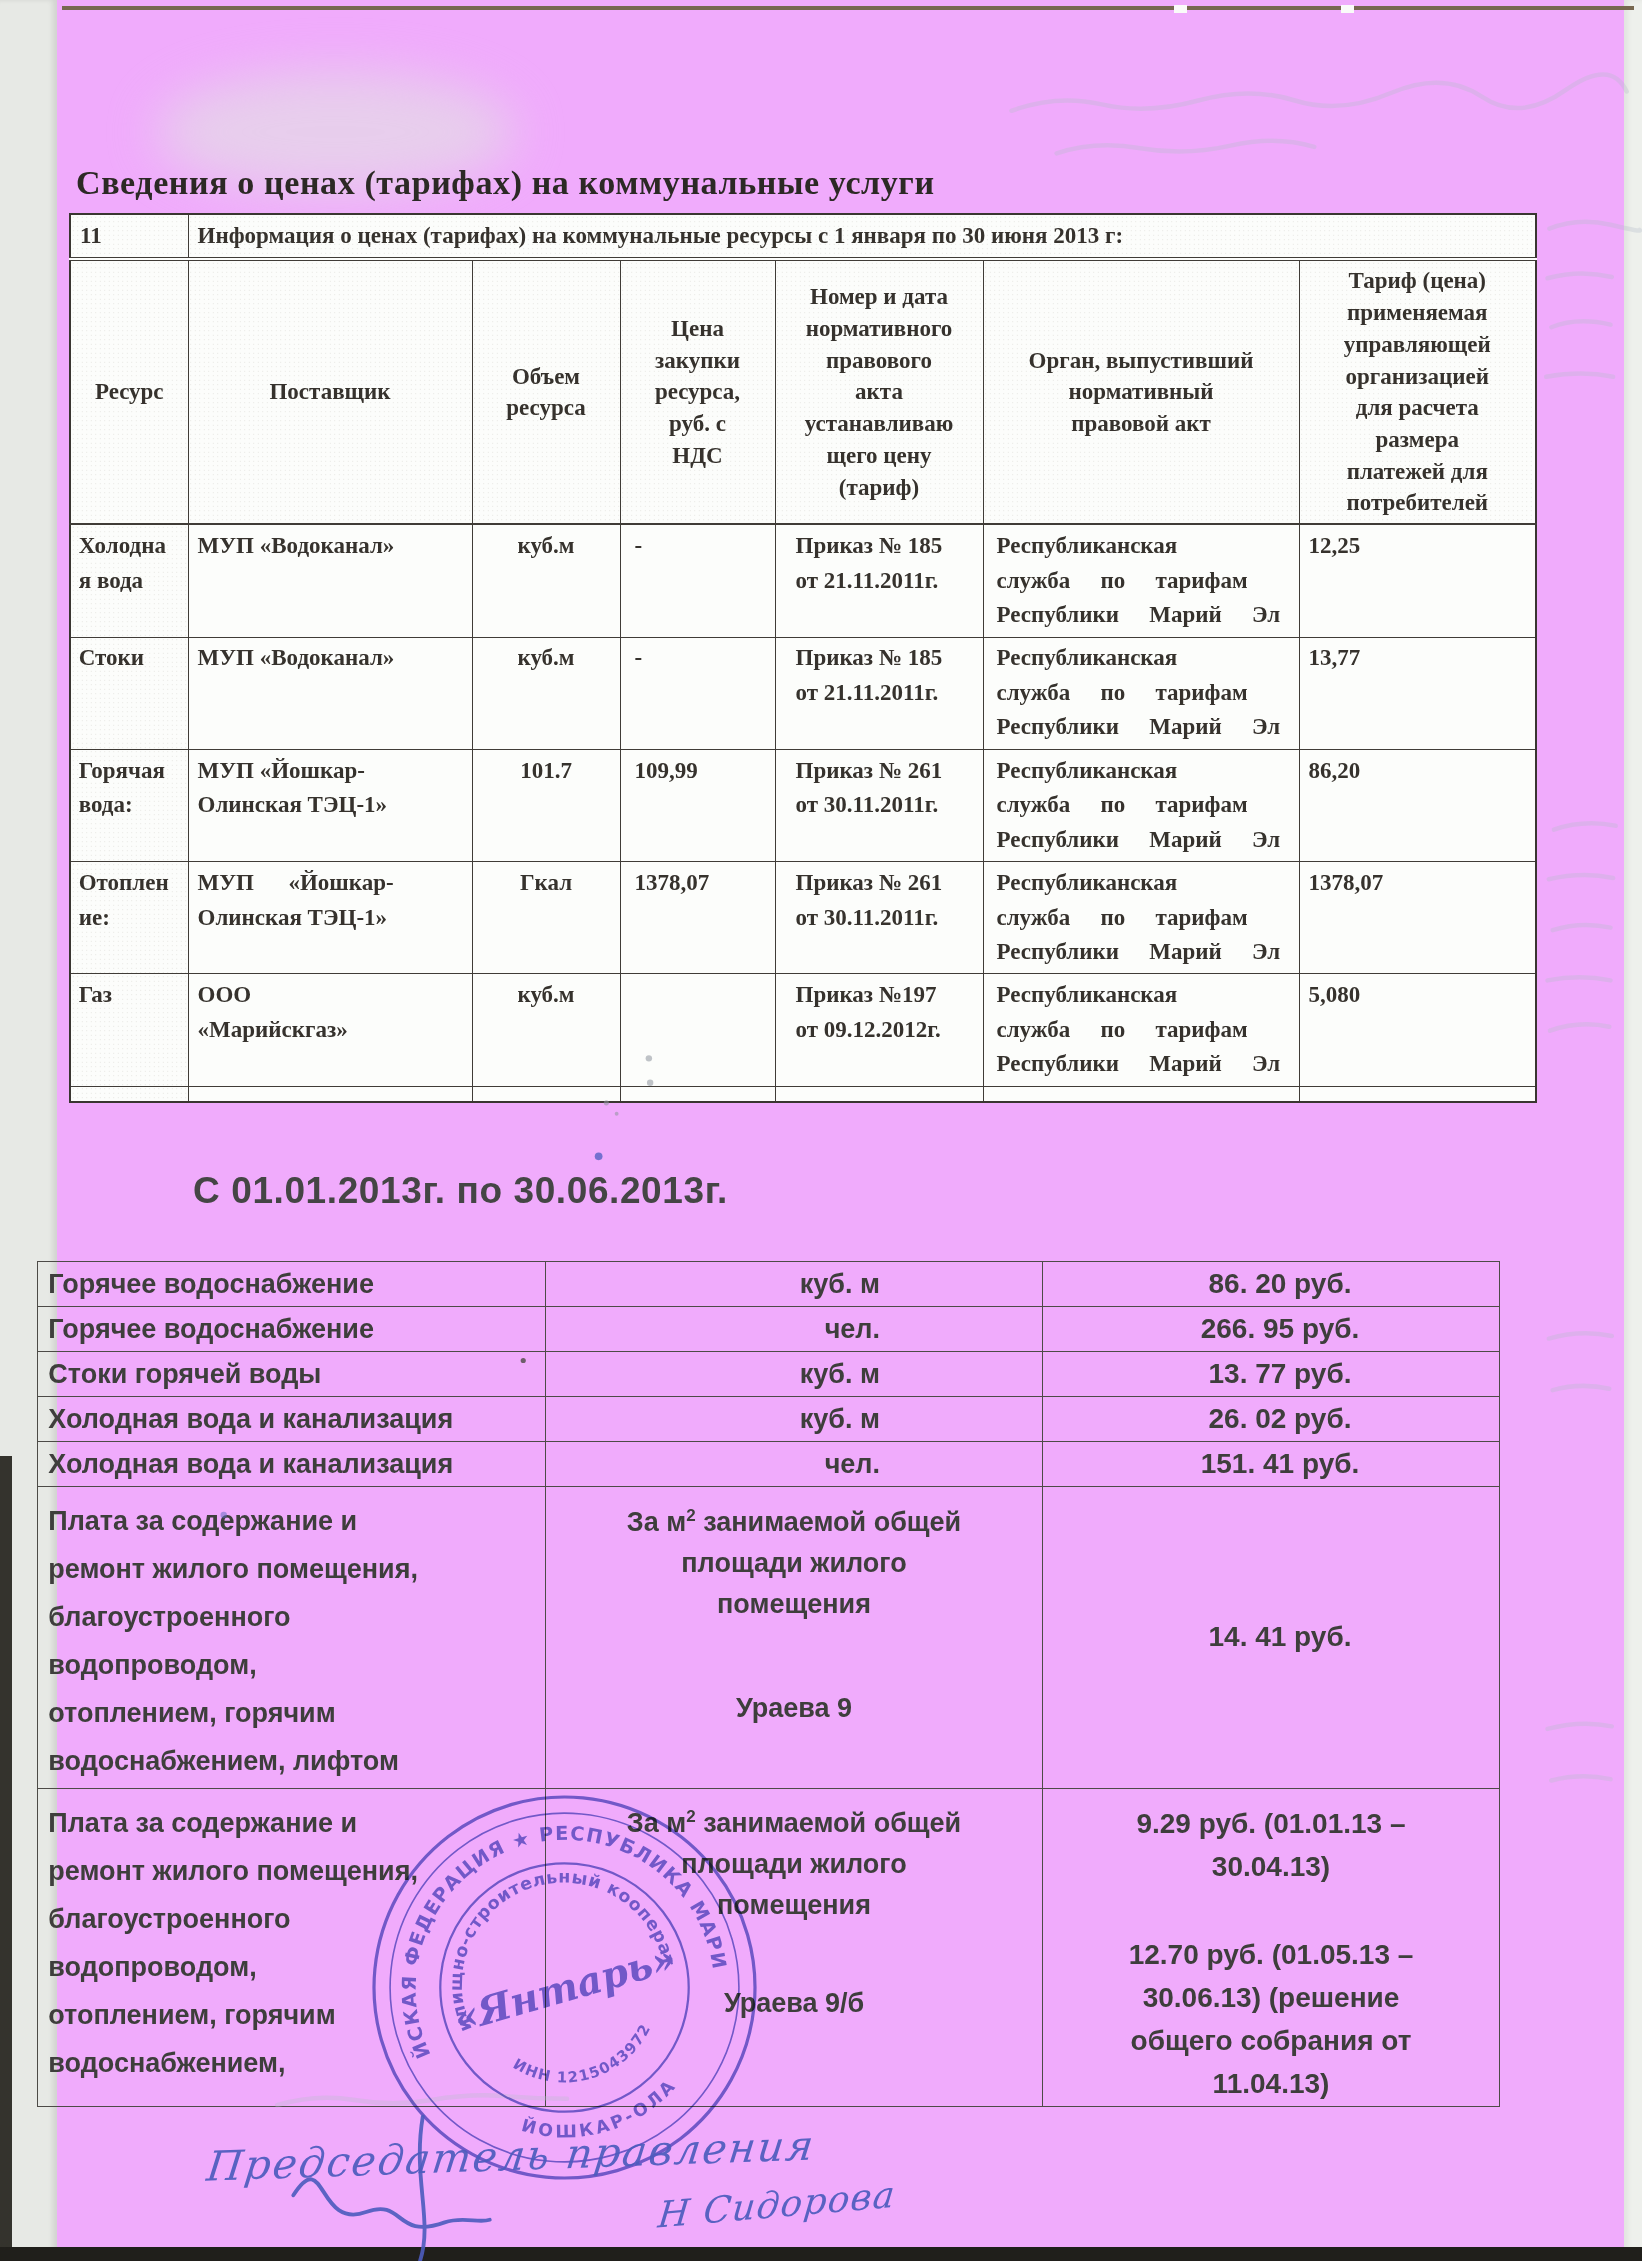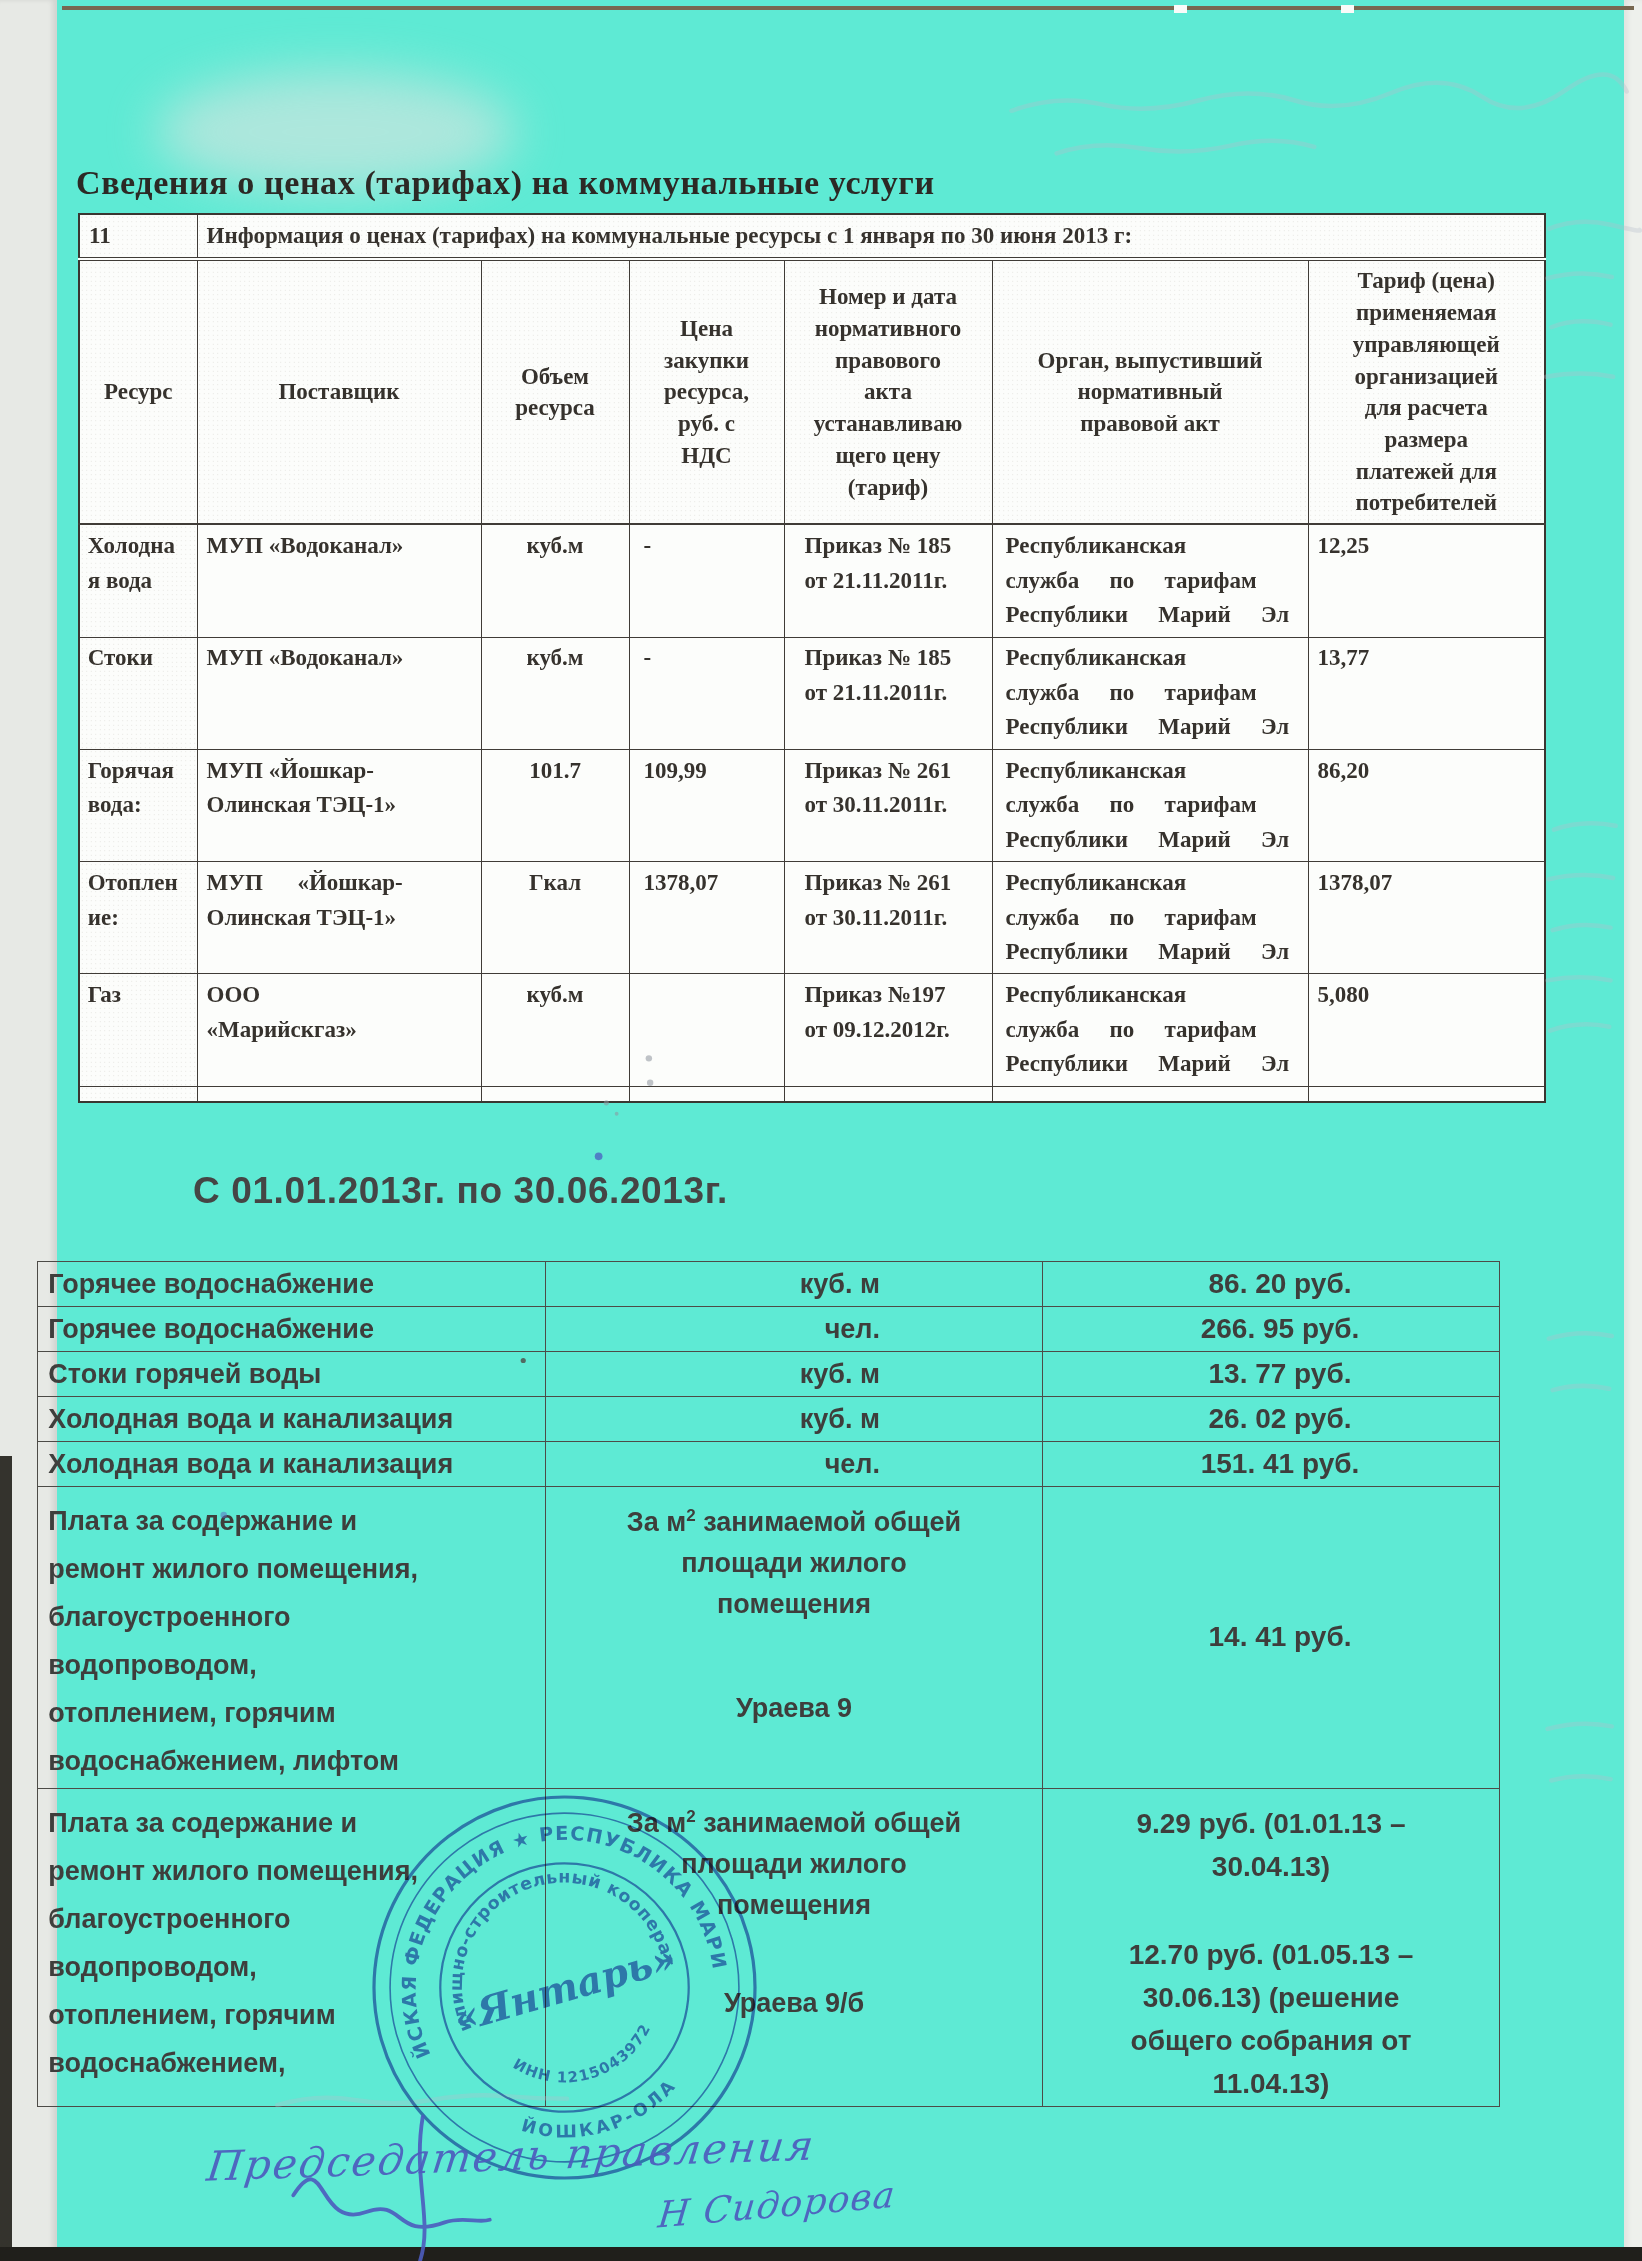--- a/index.html
+++ b/index.html
@@ -1,16 +1,16 @@
 <!DOCTYPE html>
 <html style="font-size:10.3px"><head>
 <meta charset="utf-8">
 <style>
   html,body{margin:0;padding:0;background:#d8dad6;}
-  .page{position:relative;width:1643px;height:2261px;background:#5eead4;overflow:hidden;
+  .page{position:relative;width:1643px;height:2261px;background:#f0abfc;overflow:hidden;
         font-family:"Liberation Serif","DejaVu Serif",serif;}
   
   .edge-left{position:absolute;left:0;top:0;width:57px;height:2261px;background:#e7e9e5;
              box-shadow:inset -4.5px 0 5.8px rgba(0,0,0,.09);}
   .edge-left-dark{position:absolute;left:0;top:1456px;width:11.6px;height:805px;background:#34332d;}
   .edge-right{position:absolute;right:0;top:0;width:19.3px;height:2261px;background:#eef0ec;
               box-shadow:inset 3.9px 0 5.2px rgba(0,0,0,.05);}
   .edge-bottom{position:absolute;left:0;top:2247px;width:1643px;height:14px;background:#201f1b;}
   .top-line{position:absolute;left:62px;top:6.4px;width:1572px;height:3.9px;background:#776750;}
   .top-gap{position:absolute;top:5.2px;width:13px;height:7.7px;background:#fafbf9;}
@@ -18,21 +18,21 @@
   .smudge{position:absolute;left:155px;top:71px;width:361px;height:122px;background:#e2e5e2;
           filter:blur(24.5px);border-radius:50%;opacity:.6;}
 
   .doc-title{position:absolute;left:76px;top:164px;font-size:34px;font-weight:bold;
              color:#2c2925;letter-spacing:0.6px;}
 
   .stipple{background-image:radial-gradient(circle,rgba(115,112,102,.20) 0.8px,transparent 0.8px);
            background-size:4.5px 4.5px;}
 
   
-  .t1{position:absolute;left:78px;top:213px;width:1466px;border-collapse:collapse;table-layout:fixed;
+  .t1{position:absolute;left:69px;top:213px;width:1466px;border-collapse:collapse;table-layout:fixed;
       font-weight:bold;color:#36322d;font-size:23px;line-height:1.5;background:#fcfdfb;
       border:2.6px solid #3a3631;}
   .t1 td{border:1.9px solid #403c37;vertical-align:top;padding:3.9px 9px;overflow:hidden;}
   .t1 .r11{height:40px;}
   .t1 .rhead{height:265px;}
   .t1 .r11 td{border-bottom:4.5px double #403c37;}
   .t1 .rhead td{border-bottom:2.6px solid #403c37;vertical-align:middle;text-align:center;
                 white-space:pre-line;line-height:1.38;padding:2.6px 5.2px;}
   .t1 .rd1{height:84px;} .t1 .rd2{height:97px;} .t1 .rd3{height:95px;}
   .t1 .rd4{height:98px;} .t1 .rd5{height:98px;} .t1 .rslim{height:15.5px;}

